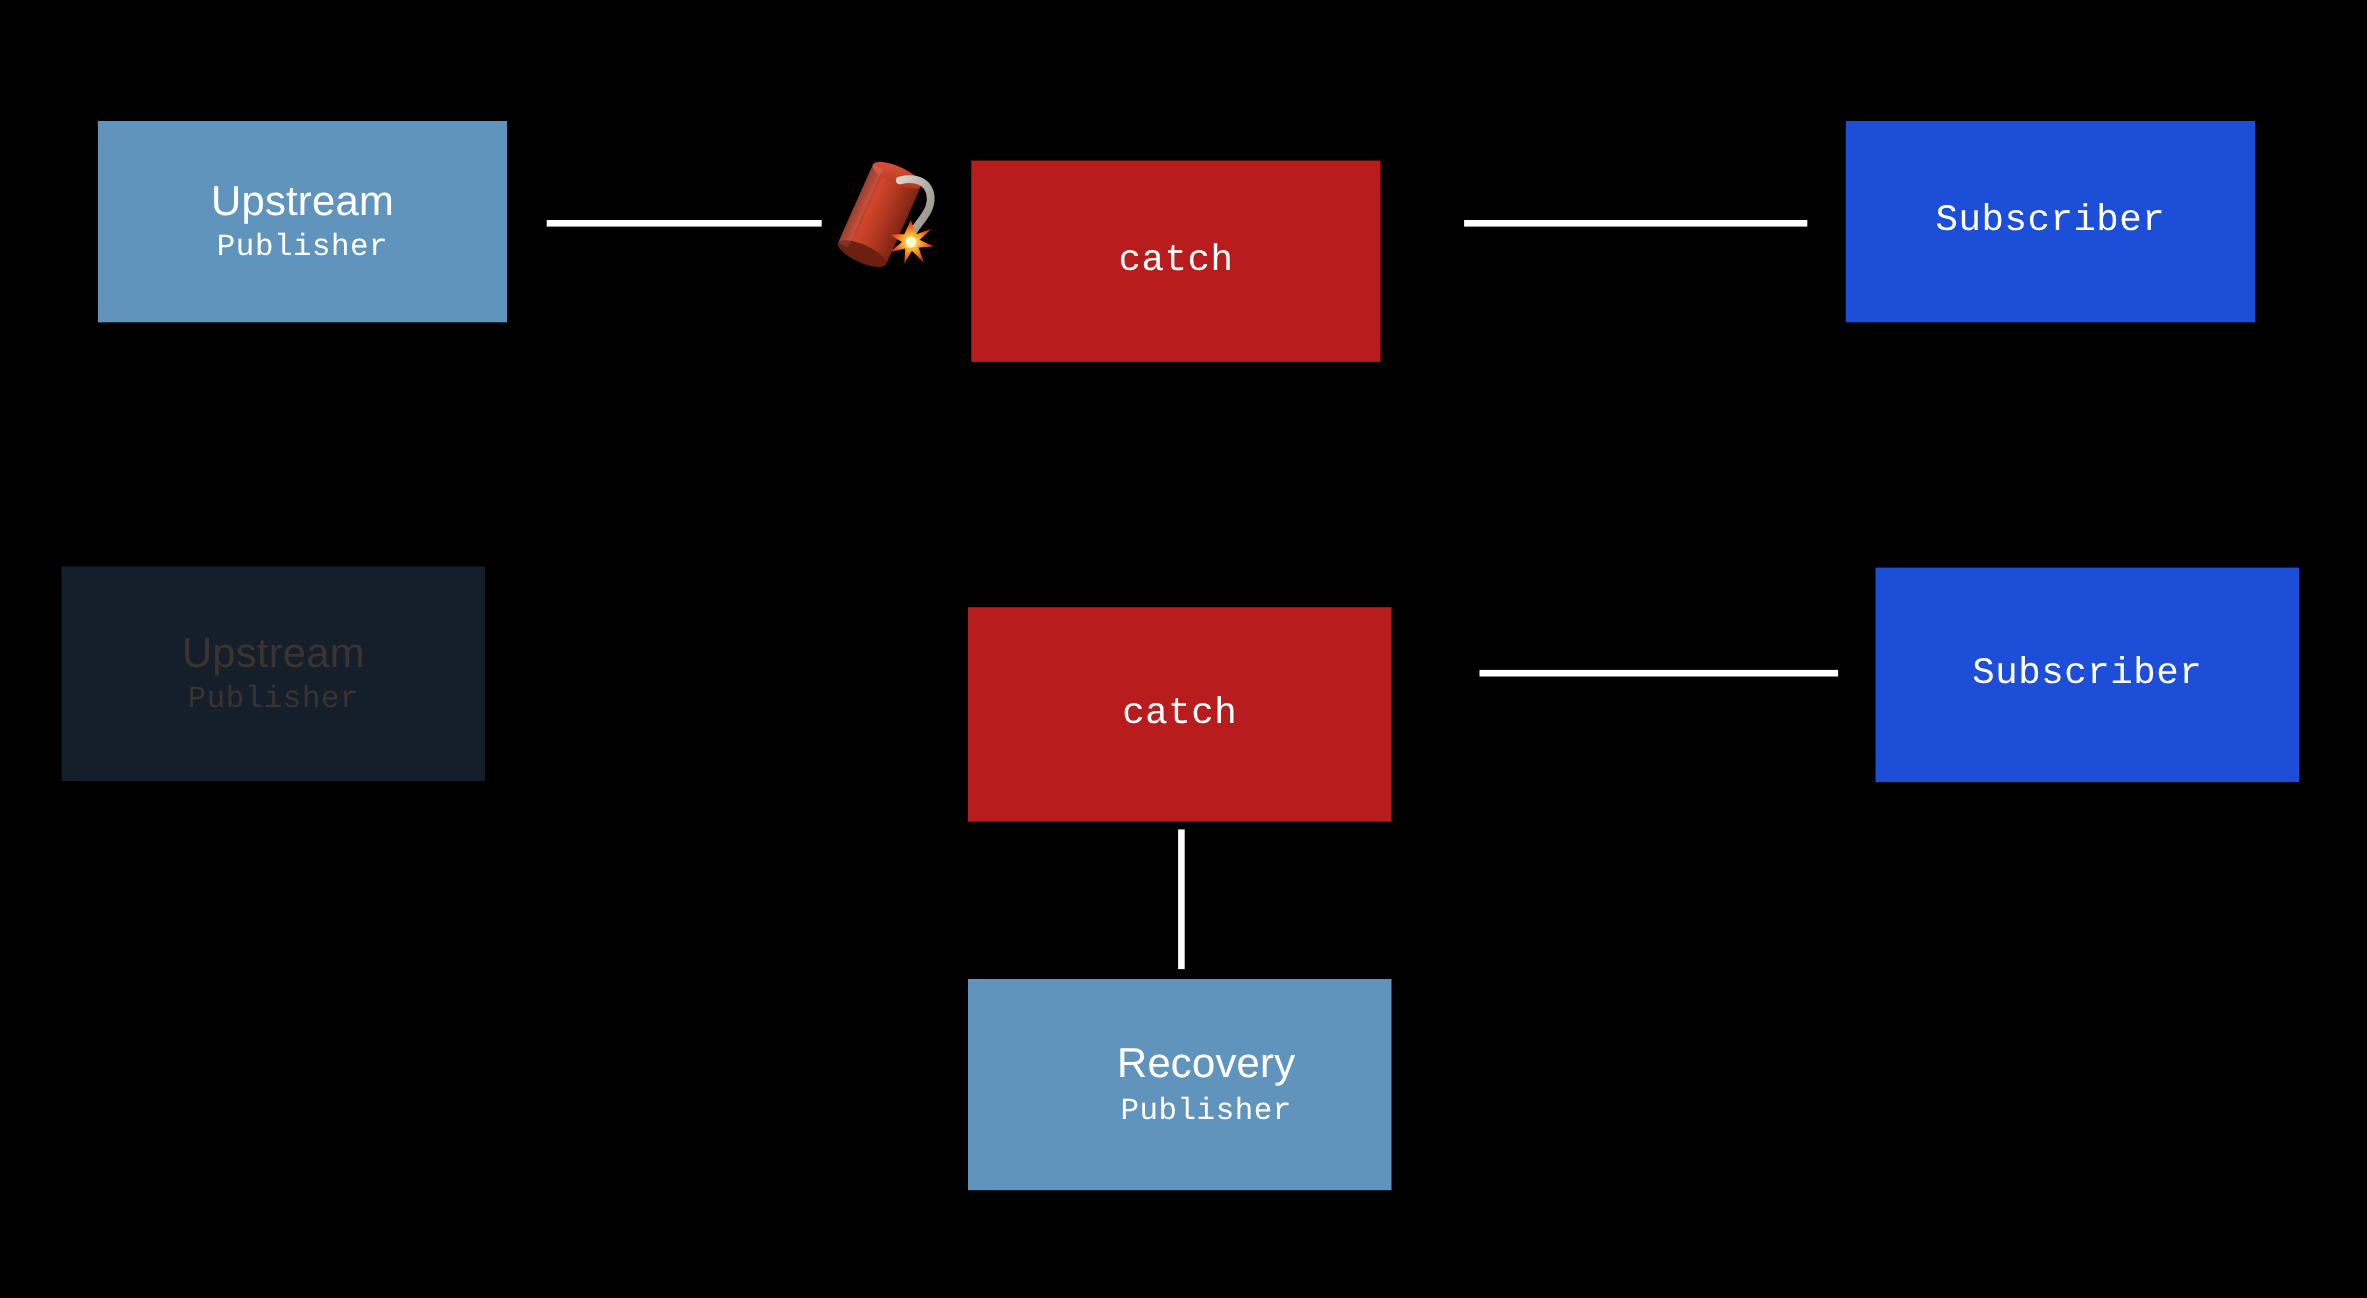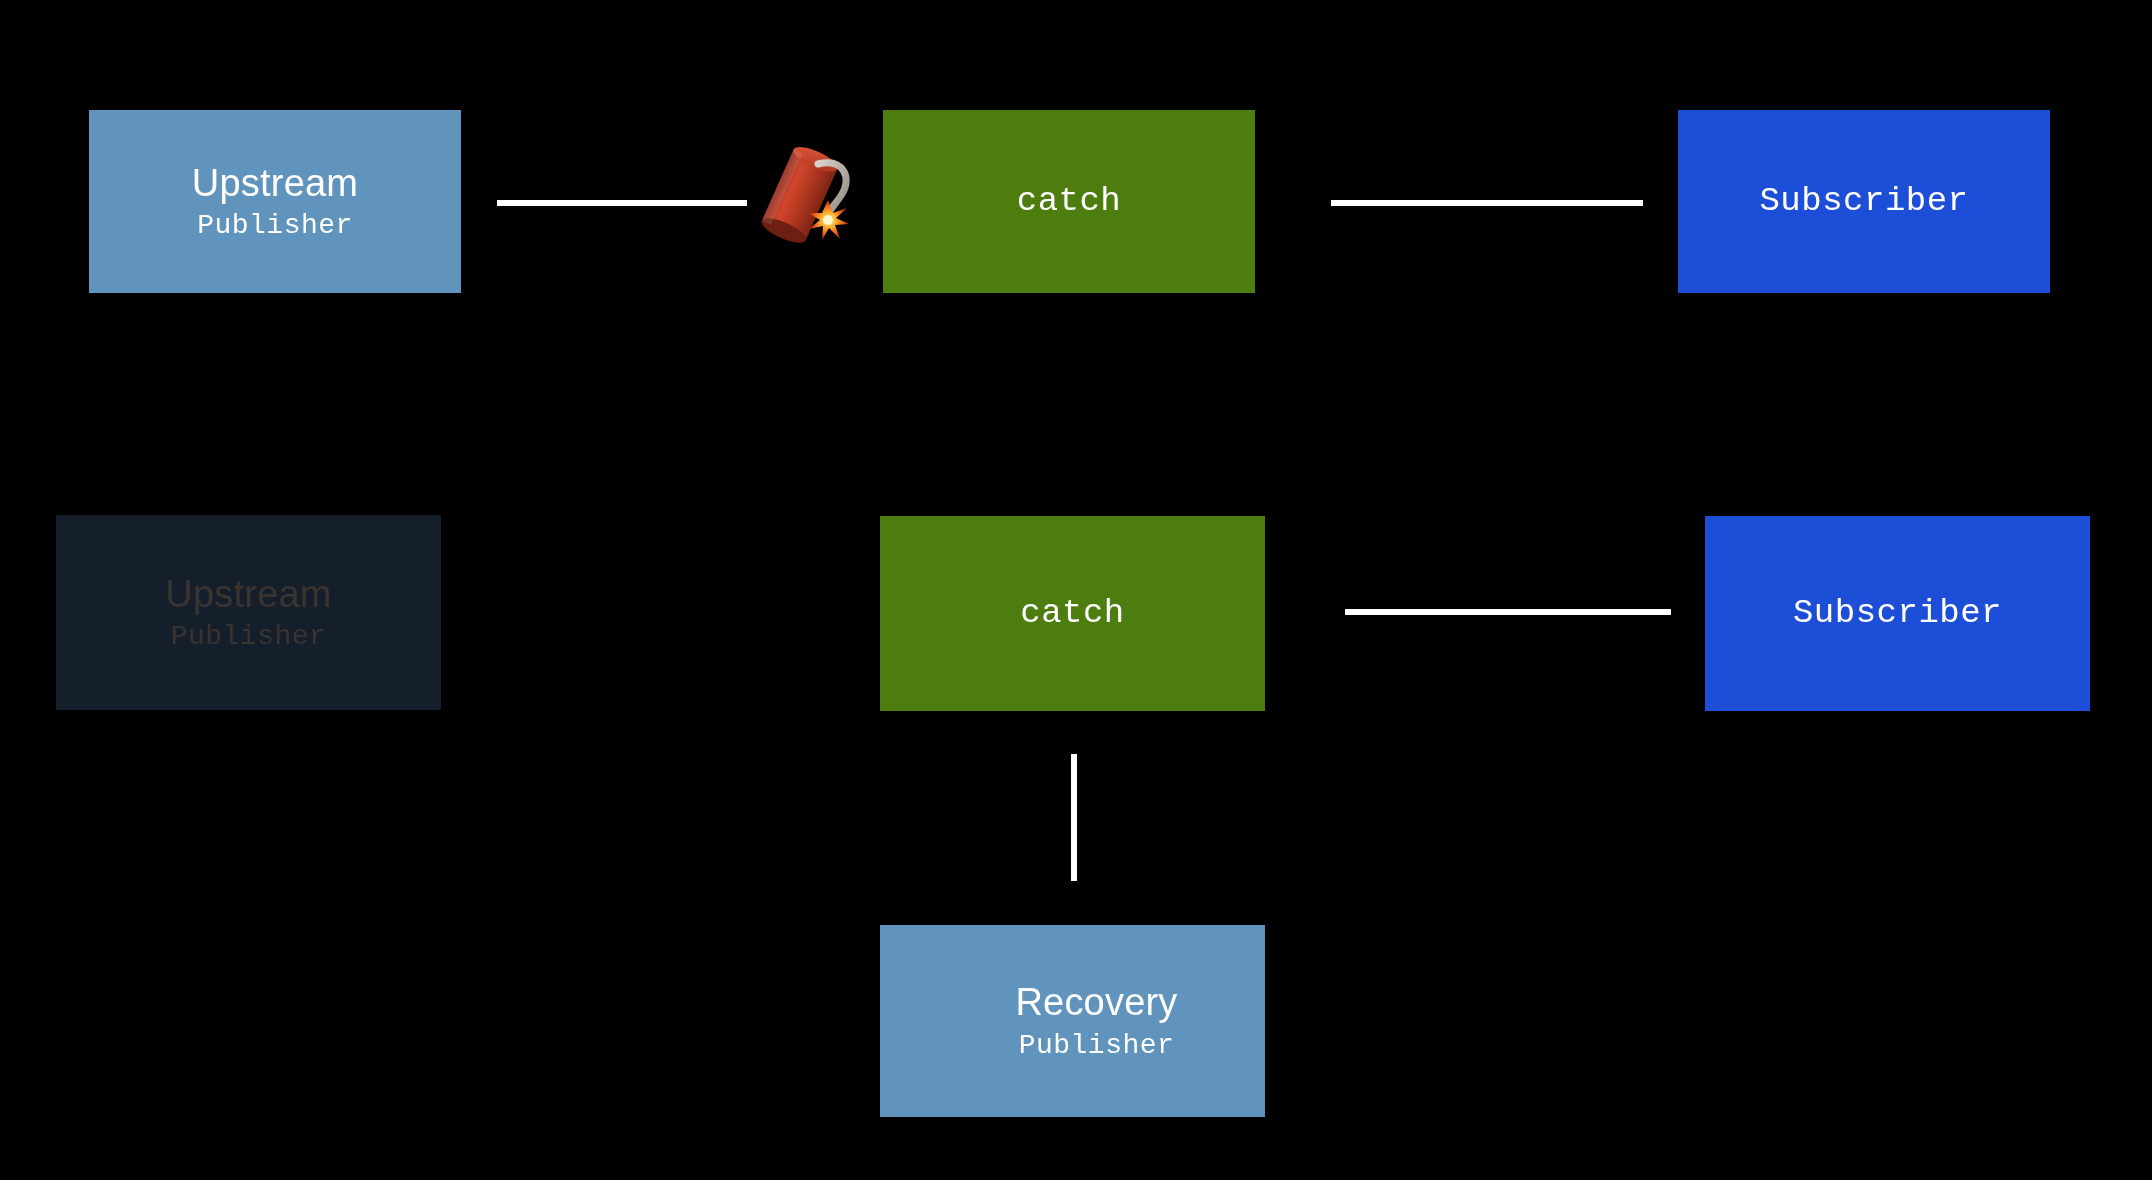--- a/index.html
+++ b/index.html
@@ -51,21 +51,21 @@
   .node .sub-mono {
     font-family: "Liberation Mono", monospace;
     font-size: 28px;
     font-weight: 400;
     color: #ffffff;
     letter-spacing: 0.5px;
     margin-top: 6px;
   }
 
   .node.publisher { background: #6194bd; }
-  .node.operator  { background: #4d7c0f; }
+  .node.operator  { background: #b91c1c; margin-top: 36px; }
   .node.subscriber{ background: #1d4ed8; text-align: right; }
 
   
   .node.faded {
     background: #151f2b;
   }
   .node.faded .title-sans,
   .node.faded .title-mono,
   .node.faded .sub-mono {
     color: #3a332f;
@@ -164,18 +164,18 @@
   </div>
 
   <div class="edge-h" style="left:1345px; top:609px; width:326px;"></div>
 
   <div class="node subscriber" style="left:1705px; top:516px; width:385px; height:195px;">
     <span class="title-mono">Subscriber</span>
   </div>
 
   <div class="edge-v" style="left:1071px; top:754px; height:127px;"></div>
 
-  <div class="node publisher" style="left:880px; top:925px; width:385px; height:192px;padding-left:48px;">
+  <div class="node publisher" style="left:880px; top:890px; width:385px; height:192px;padding-left:48px;">
     <span class="title-sans">Recovery</span>
     <span class="sub-mono">Publisher</span>
   </div>
 
 </div>
 
 </body></html>

